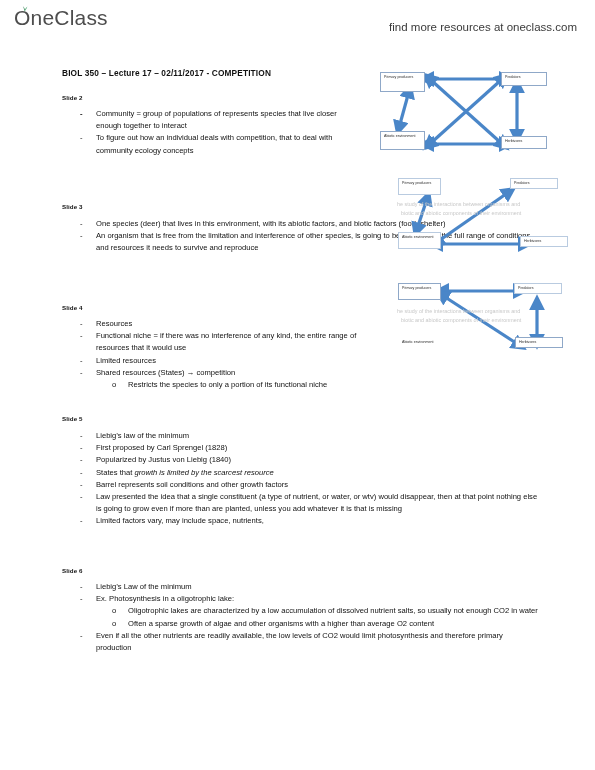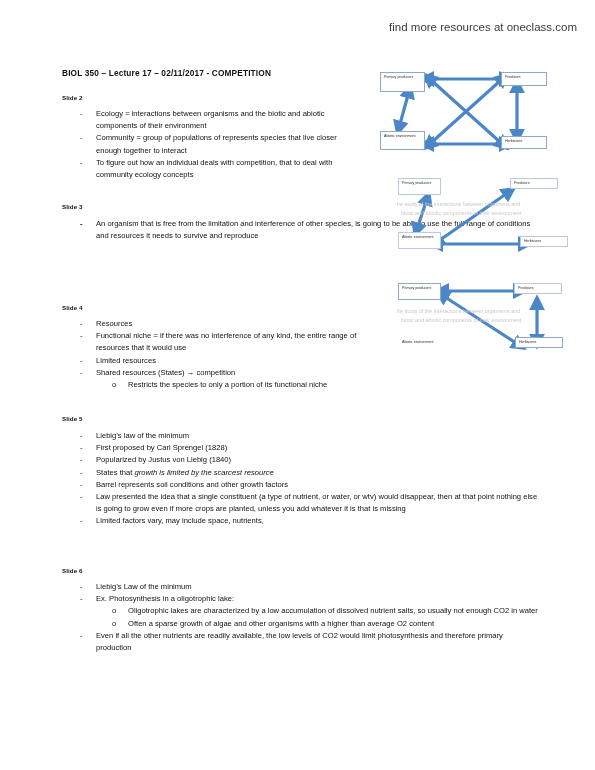--- a/index.html
+++ b/index.html
@@ -84,57 +84,64 @@
     white-space:nowrap;
   }
   .diagram svg{position:absolute;left:0;top:0;overflow:visible;}
 </style>
 </head>
 <body>
 
 <div class="page">
 
   <div class="brand-bar top">
+    <div class="logo">
+      <svg class="leaf" viewBox="0 0 10 8">
+        <path d="M5 8 C4.6 5 4.2 3.4 3.2 1.4 C4.4 2.4 5 3.8 5.4 5.2 Z" fill="#2e7d4f"></path>
+        <path d="M5.1 7 C5.6 4.8 6.6 3.2 8.4 1.8 C7.6 3.6 6.6 5.3 5.6 6.9 Z" fill="#3b9e63"></path>
+      </svg>
+      <span>OneClass</span>
+    </div>
     <div class="promo">find more resources at oneclass.com</div>
   </div>
 
   <div class="doc">
 
     <div class="title">BIOL 350 – Lecture 17 – 02/11/2017 - COMPETITION</div>
 
     <div class="slide-label" style="top:94px">Slide 2</div>
     <div class="bullets" style="left:62px;top:108px;width:300px">
-      <div class="b"><span class="mk">-</span><span>Ecology = interactions between organisms and the biotic and abiotic components of their environment</span></div>
+      <div class="b"><span class="mk">-</span></div>
       <div class="b"><span class="mk">-</span><span>Community = group of populations of represents species that live closer enough together to interact</span></div>
       <div class="b"><span class="mk">-</span><span>To figure out how an individual deals with competition, that to deal with community ecology concepts</span></div>
     </div>
 
     <div class="slide-label" style="top:203px">Slide 3</div>
     <div class="bullets" style="left:62px;top:218px;width:478px">
-      <div class="b"><span class="mk">-</span></div>
+      <div class="b"><span class="mk">-</span><span>One species (deer) that lives in this environment, with its abiotic factors, and biotic factors (food, shelter)</span></div>
       <div class="b"><span class="mk">-</span><span>An organism that is free from the limitation and interference of other species, is going to be able to use the full range of conditions and resources it needs to survive and reproduce</span></div>
     </div>
 
     <div class="slide-label" style="top:304px">Slide 4</div>
     <div class="bullets" style="left:62px;top:318px;width:320px">
       <div class="b"><span class="mk">-</span><span>Resources</span></div>
       <div class="b"><span class="mk">-</span><span>Functional niche = if there was no interference of any kind, the entire range of resources that it would use</span></div>
       <div class="b"><span class="mk">-</span><span>Limited resources</span></div>
       <div class="b"><span class="mk">-</span><span>Shared resources (States) → competition</span></div>
       <div class="b lvl2"><span class="mk">o</span><span>Restricts the species to only a portion of its functional niche</span></div>
     </div>
 
     <div class="slide-label" style="top:415px">Slide 5</div>
     <div class="bullets" style="left:62px;top:430px;width:478px">
       <div class="b"><span class="mk">-</span><span>Liebig’s law of the minimum</span></div>
       <div class="b"><span class="mk">-</span><span>First proposed by Carl Sprengel (1828)</span></div>
       <div class="b"><span class="mk">-</span><span>Popularized by Justus von Liebig (1840)</span></div>
       <div class="b"><span class="mk">-</span><span>States that <i>growth is limited by the scarcest resource</i></span></div>
       <div class="b"><span class="mk">-</span><span>Barrel represents soil conditions and other growth factors</span></div>
-      <div class="b"><span class="mk">-</span><span>Law presented the idea that a single constituent (a type of nutrient, or water, or wtv) would disappear, then at that point nothing else is going to grow  even if more crops are planted, unless you add whatever it is that is missing</span></div>
+      <div class="b"><span class="mk">-</span><span>Law presented the idea that a single constituent (a type of nutrient, or water, or wtv) would disappear, then at that point nothing else is going to grow  even if more than are planted, unless you add whatever it is that is missing</span></div>
       <div class="b"><span class="mk">-</span><span>Limited factors vary, may include space, nutrients,</span></div>
     </div>
 
     <div class="slide-label" style="top:567px">Slide 6</div>
     <div class="bullets" style="left:62px;top:581px;width:478px">
       <div class="b"><span class="mk">-</span><span>Liebig’s Law of the minimum</span></div>
       <div class="b"><span class="mk">-</span><span>Ex. Photosynthesis in a oligotrophic lake:</span></div>
       <div class="b lvl2"><span class="mk">o</span><span>Oligotrophic lakes are characterized by a low accumulation of dissolved nutrient salts, so usually not enough CO2 in water</span></div>
       <div class="b lvl2"><span class="mk">o</span><span>Often a sparse growth of algae and other organisms with a higher than average O2 content</span></div>
       <div class="b"><span class="mk">-</span><span>Even if all the other nutrients are readily available, the low levels of CO2 would limit photosynthesis and therefore primary production</span></div>

